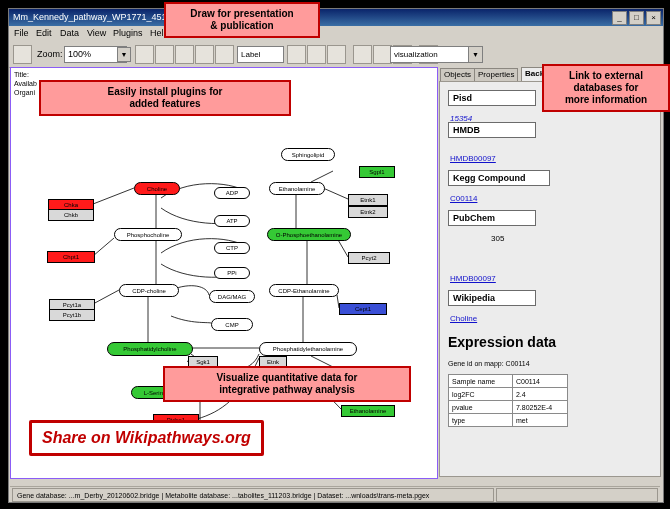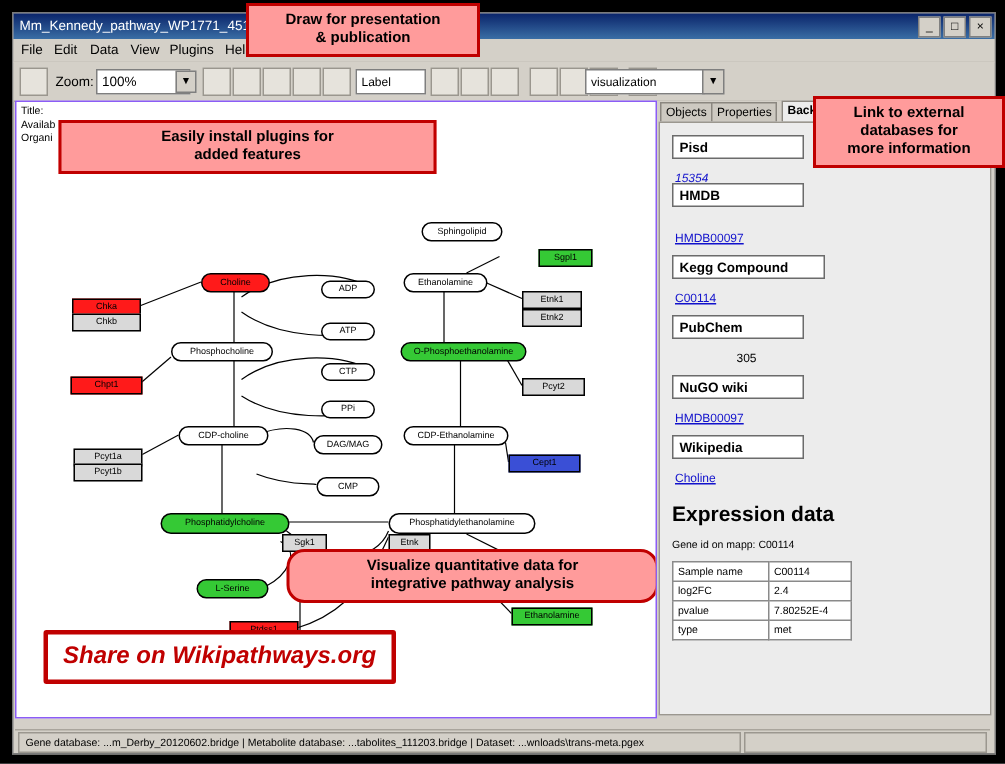--- a/index.html
+++ b/index.html
@@ -190,21 +190,21 @@
         <div class="node metab" style="left: 120px; top: 318px; width: 46px; height: 11px; background: rgb(53, 201, 53);">L-Serine</div>
         <div class="node gene" style="left: 334px; top: 317px; width: 42px; height: 10px; background: rgb(217, 217, 217);">Ptdss2</div>
         <div class="node gene" style="left: 238px; top: 320px; width: 32px; height: 10px; background: rgb(217, 217, 217);">Pisd</div>
         <div class="node gene" style="left: 330px; top: 337px; width: 52px; height: 10px; background: rgb(53, 201, 53);">Ethanolamine</div>
         <div class="node gene" style="left: 142px; top: 346px; width: 44px; height: 10px; background: rgb(255, 26, 26);">Ptdss1</div>
         <div class="node gene" style="left: 176px; top: 372px; width: 26px; height: 14px; background: rgb(53, 201, 53);">Sgpl</div>
       </div>
 
     <div class="callout" style="left: 28px; top: 12px; width: 236px; white-space: pre-line;">Easily install plugins for
 added features</div>
-    <div class="callout" style="left: 180px; top: 298px; width: 232px; white-space: pre-line; border-radius: 12px;">Visualize quantitative data  for
+    <div class="callout" style="left: 152px; top: 298px; width: 232px; white-space: pre-line;">Visualize quantitative data  for
 integrative pathway analysis</div>
     <div class="share" style="left:18px;top:352px;">Share on Wikipathways.org</div>
   </div>
 
   <div class="rpanel">
     <div class="tabs">
       <div class="tab" style="left:2px">Objects</div>
       <div class="tab" style="left:36px">Properties</div>
       <div class="tab sel" style="left:83px">Backpage</div>
       <div class="tab" style="left:132px">Search</div>
@@ -217,21 +217,20 @@
 
       <div class="sect" style="left:8px;top:40px;width:78px;">HMDB</div>
       <div class="lnk" style="left:10px;top:72px;">HMDB00097</div>
 
       <div class="sect" style="left:8px;top:88px;width:92px;">Kegg Compound</div>
       <div class="lnk" style="left:10px;top:112px;">C00114</div>
 
       <div class="sect" style="left:8px;top:128px;width:78px;">PubChem</div>
       <div class="plain" style="left:18px;top:152px;padding-left:33px;">305</div>
 
-      <div class="sect" style="left:8px;top:168px;width:78px;">NuGO wiki</div>
       <div class="lnk" style="left:10px;top:192px;">HMDB00097</div>
 
       <div class="sect" style="left:8px;top:208px;width:78px;">Wikipedia</div>
       <div class="lnk" style="left:10px;top:232px;">Choline</div>
 
       <div class="expr" style="left:8px;top:252px;">Expression data</div>
       <div class="gid" style="left:8px;top:278px;">Gene id on mapp: C00114</div>
 
       <table class="mini" style="left:8px;top:292px;width:120px;">
         <tbody>

